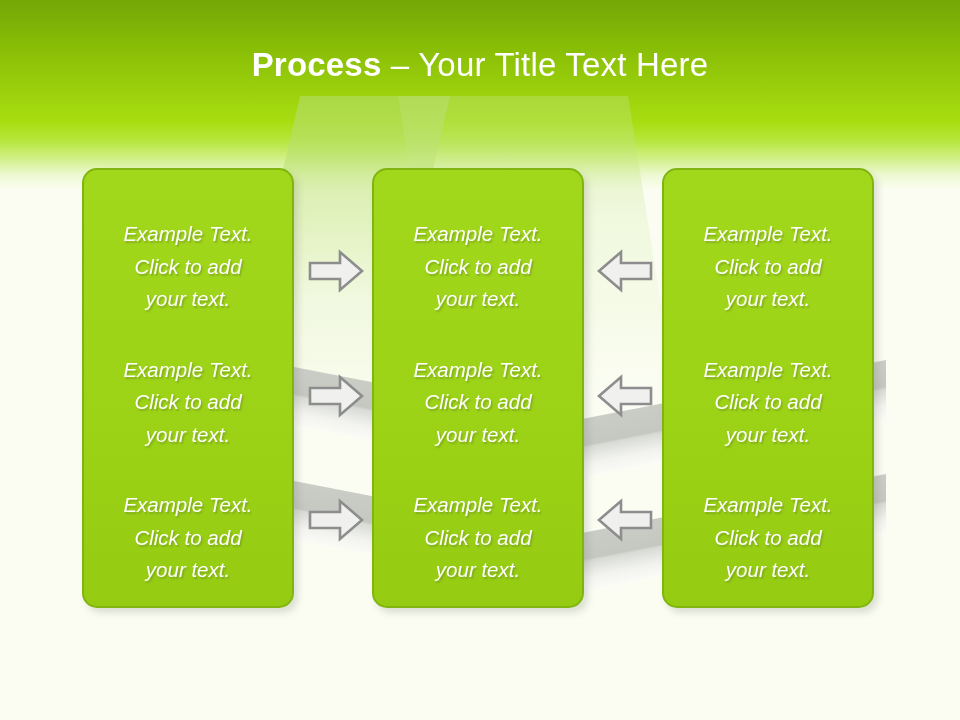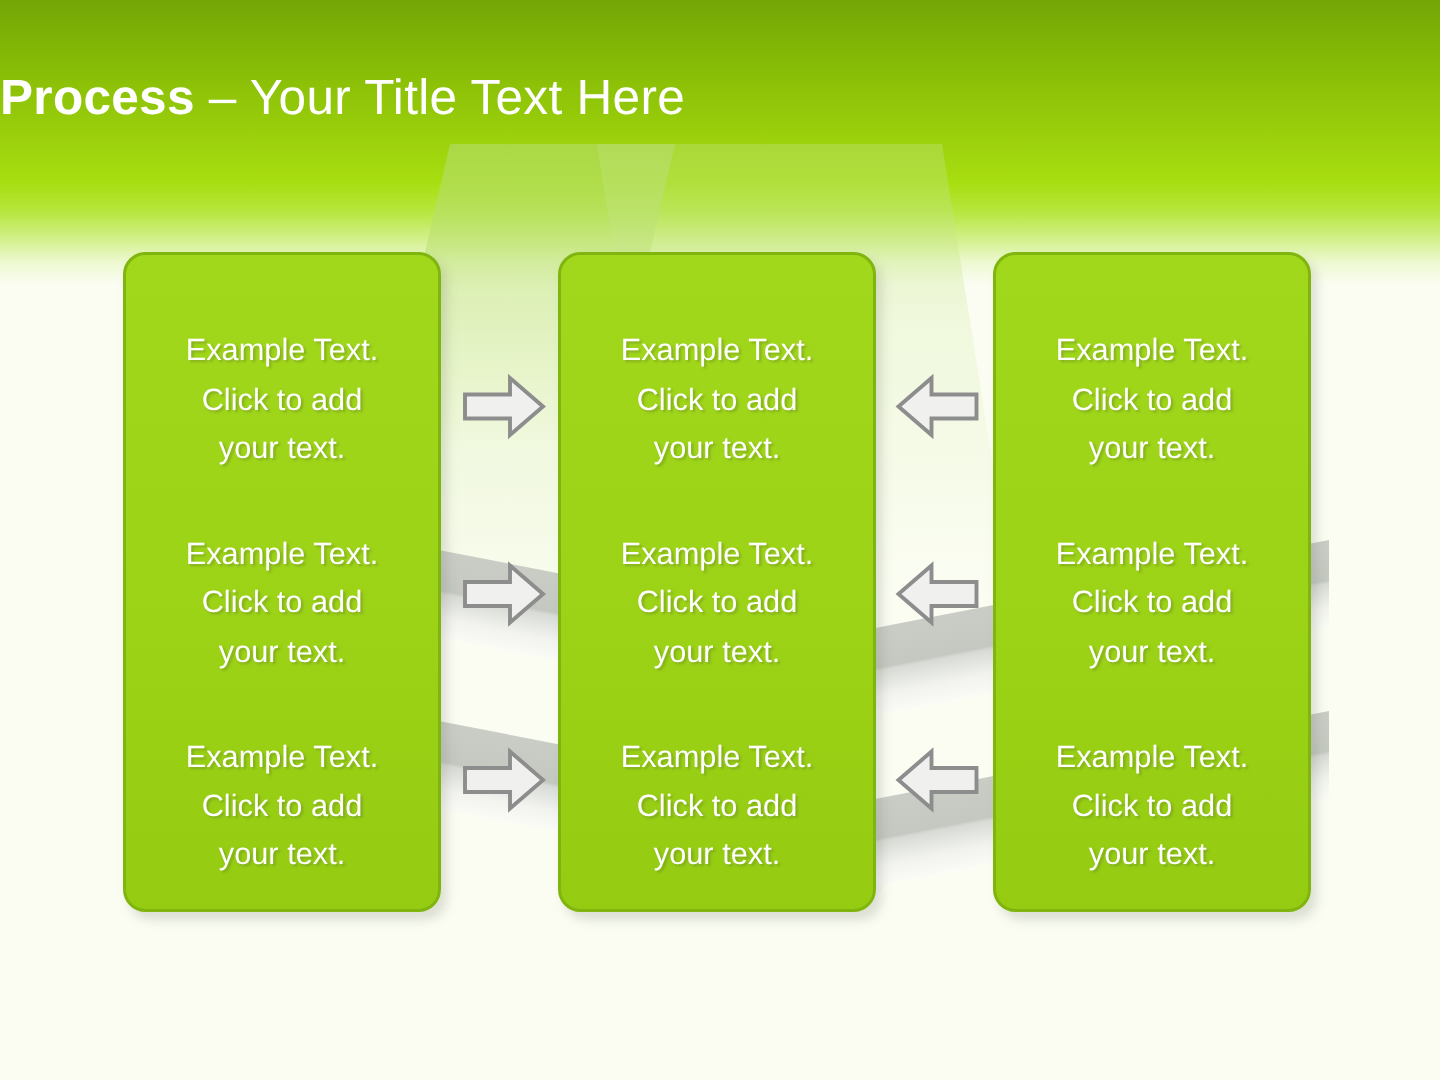--- a/index.html
+++ b/index.html
@@ -97,21 +97,21 @@
   .rgL2 { left: 258px;  top: 506px; transform: skewY(11deg);  }
   .rgR1 { left: 556px;  top: 392px; transform: skewY(-11deg); }
   .rgR2 { left: 556px;  top: 506px; transform: skewY(-11deg); }
 
   
   .title {
     position: absolute;
     left: 0;
     top: 44px;
     width: 960px;
-    text-align: left;
+    text-align: center;
     color: #ffffff;
     font-size: 33px;
     line-height: 42px;
     letter-spacing: 0.2px;
     white-space: nowrap;
   }
   .title .bold { font-weight: bold; }
   .title .light { font-weight: normal; }
 
   
@@ -131,20 +131,21 @@
     padding-top: 40px;
   }
   .card-1 { left: 82px;  }
   .card-2 { left: 372px; }
   .card-3 { left: 662px; }
 
   .block {
     width: 100%;
     text-align: center;
     color: #ffffff;
+    font-style: italic;
     font-size: 20.5px;
     line-height: 32.5px;
     text-shadow: 1.5px 1.5px 1.6px rgba(110,140,40,0.55);
     white-space: pre-line;
   }
   .block.b1 { margin-top: 8px;  }
   .block.b2 { margin-top: 38px; }
   .block.b3 { margin-top: 38px; }
 
   

